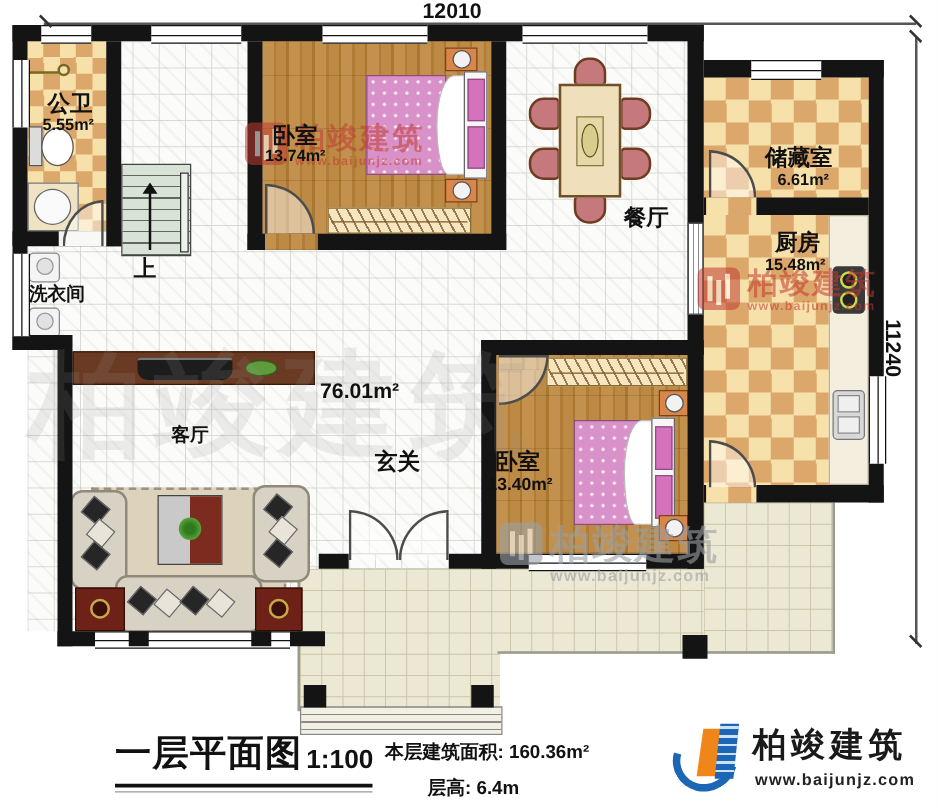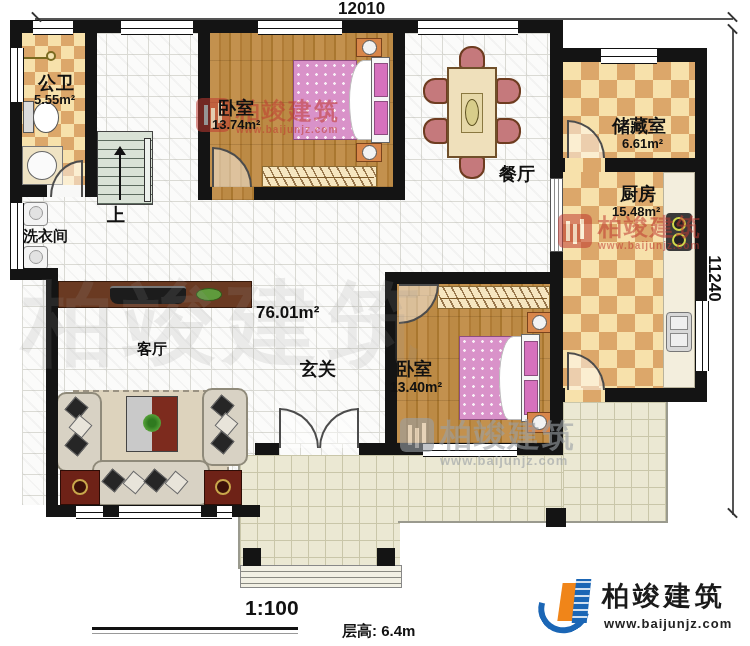--- a/index.html
+++ b/index.html
@@ -252,23 +252,25 @@
 
   <div class="dimline" style="left:35px;top:18px;width:698px;height:1.5px;"></div>
   <div class="tick" style="left:30px;top:16px;"></div>
   <div class="tick" style="left:726px;top:16px;"></div>
   <div class="lbl" style="left:338px;top:0px;font-size:17px;">12010</div>
   <div class="dimline" style="left:732px;top:30px;width:1.5px;height:485px;"></div>
   <div class="tick" style="left:726px;top:28px;"></div>
   <div class="tick" style="left:726px;top:512px;"></div>
   <div class="lbl" style="left:691px;top:270px;font-size:17px;transform:rotate(90deg);transform-origin:center;">11240</div>
 
+  <div class="lbl" style="left:92px;top:589px;font-size:29px;letter-spacing:1px;">一层平面图</div>
   <div class="lbl" style="left:245px;top:597px;font-size:21px;">1:100</div>
   <div class="abs" style="left:92px;top:627px;width:206px;height:3px;background:#111;"></div>
   <div class="abs" style="left:92px;top:633px;width:206px;height:1px;background:#999;"></div>
+  <div class="lbl" style="left:308px;top:594px;font-size:15px;">本层建筑面积: 160.36m²</div>
   <div class="lbl" style="left:342px;top:623px;font-size:15px;">层高: 6.4m</div>
 
   <div class="abs" style="left:538px;top:575px;width:200px;height:66px;">
     <div class="abs" style="left:0px;top:8px;width:52px;height:50px;border:6px solid transparent;border-left-color:#1b66b5;border-bottom-color:#1b66b5;border-radius:50%;transform:rotate(-30deg);box-sizing:border-box;"></div>
     <div class="abs" style="left:22px;top:8px;width:17px;height:38px;background:#f08519;transform:skewX(-8deg);"></div>
     <div class="abs" style="left:36px;top:4px;width:15px;height:44px;background:#1b66b5;transform:skewX(-6deg);background-image:repeating-linear-gradient(0deg,transparent 0 5px,rgba(255,255,255,.8) 5px 7px);"></div>
     <div class="lbl" style="left:64px;top:8px;font-size:27px;letter-spacing:4px;color:#1a1a1a;">柏竣建筑</div>
     <div class="lbl" style="left:66px;top:42px;font-size:13px;letter-spacing:1px;color:#222;">www.baijunjz.com</div>
   </div>
 

